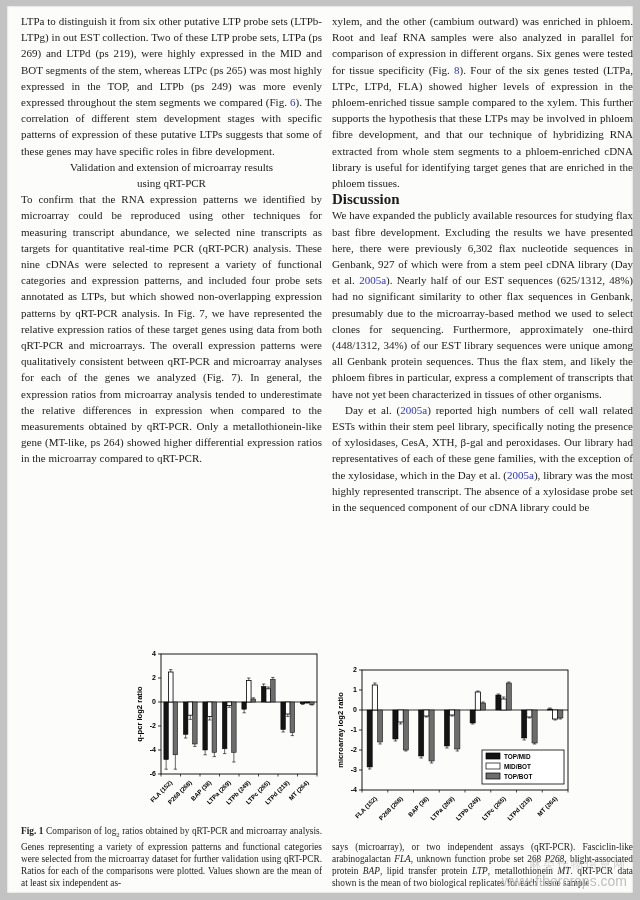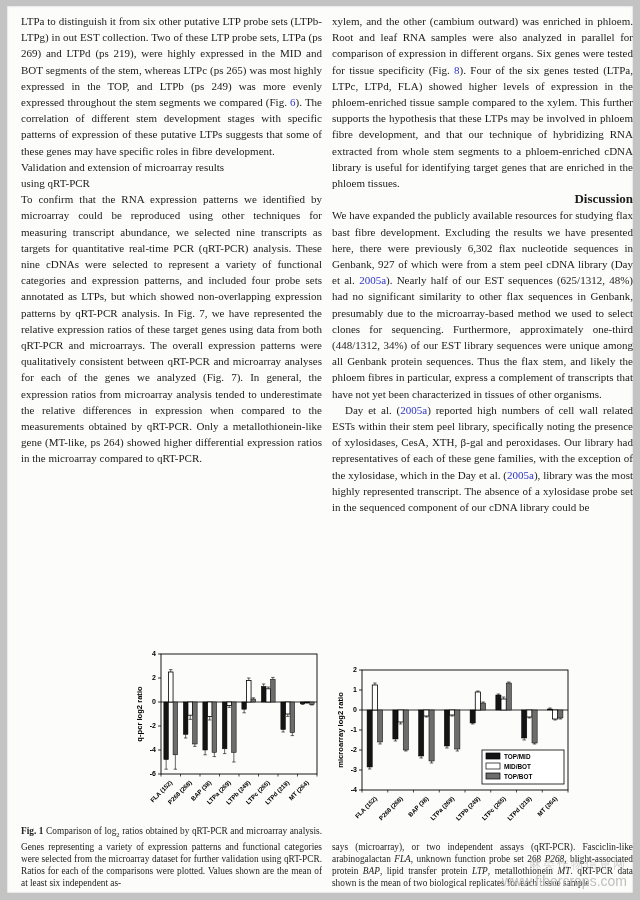--- a/index.html
+++ b/index.html
@@ -19,22 +19,22 @@
   }
   .col{
     width:301px;height:100%;
     display:flex;flex-direction:column;
     overflow:hidden;
     font-size:11px;line-height:16.2px;color:#1b1b1b;
     text-align:justify;
   }
   .col p{margin:0;}
   .indent{text-indent:13px;}
-  .sect-head{margin:19px 0 17px 0;white-space:pre-line;text-align:left;}
-  .disc-head{font-weight:bold;margin:18px 0 15px 0;font-size:13px;text-align:right;}
+  .sect-head{margin:19px 0 17px 0;white-space:pre-line;text-align:center;}
+  .disc-head{font-weight:bold;margin:18px 0 15px 0;font-size:15px;text-align:left;}
   .lk{color:#2d35c8;}
   sub{font-size:70%;}
   .fig-block{margin-top:auto;}
   .fig-caption{
     font-size:9.3px;line-height:12.1px;margin-top:5px;color:#222;
   }
   svg text{font-family:"Liberation Sans",sans-serif;fill:#000;}
   .watermark{
     position:absolute;right:6px;bottom:4px;text-align:right;
     font-family:"Liberation Sans",sans-serif;pointer-events:none;

